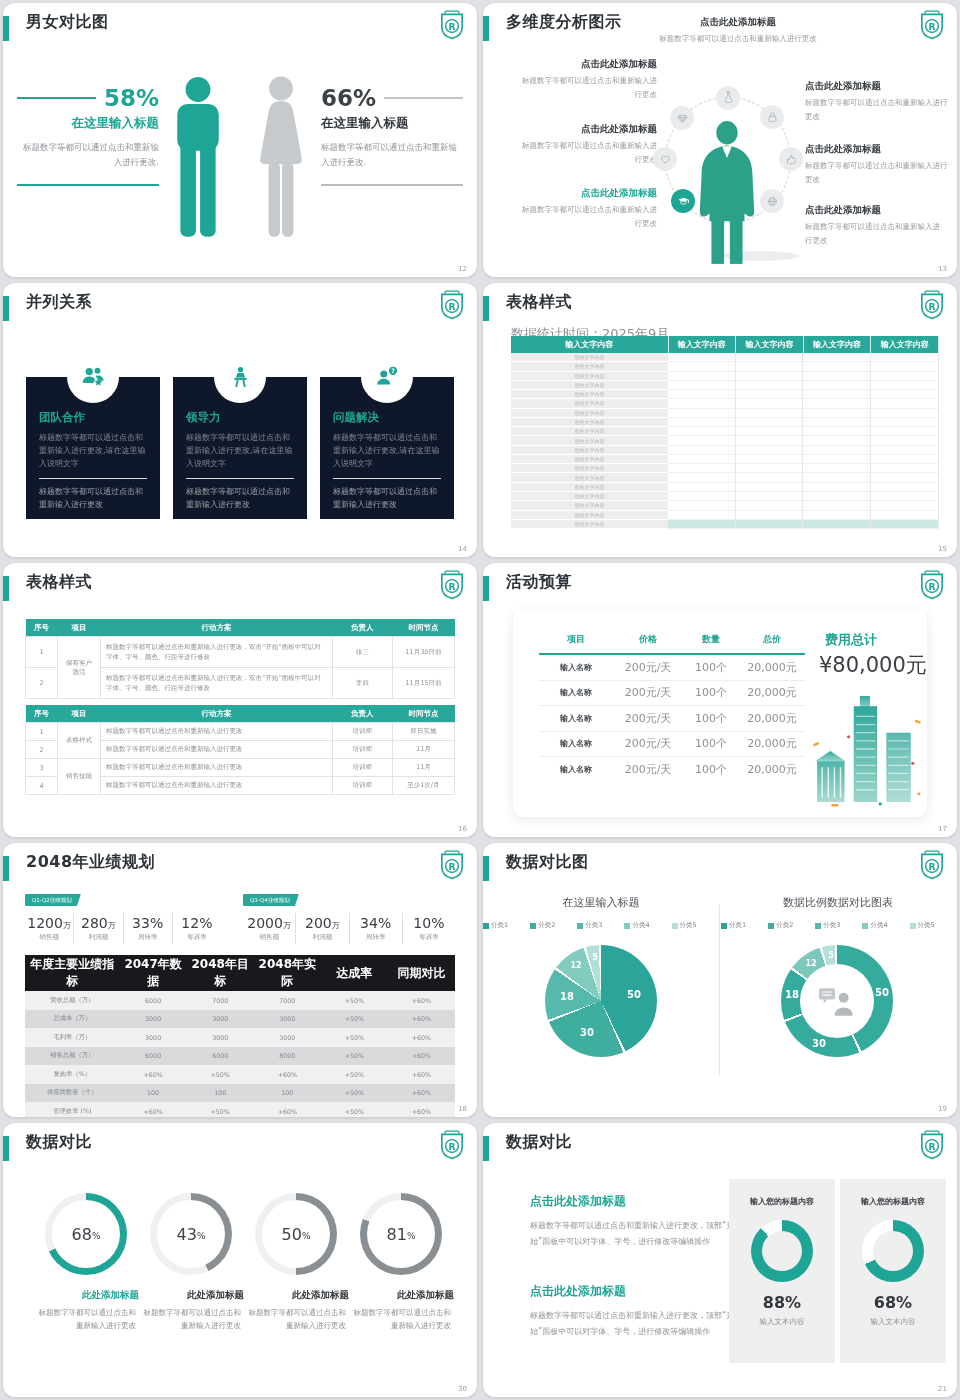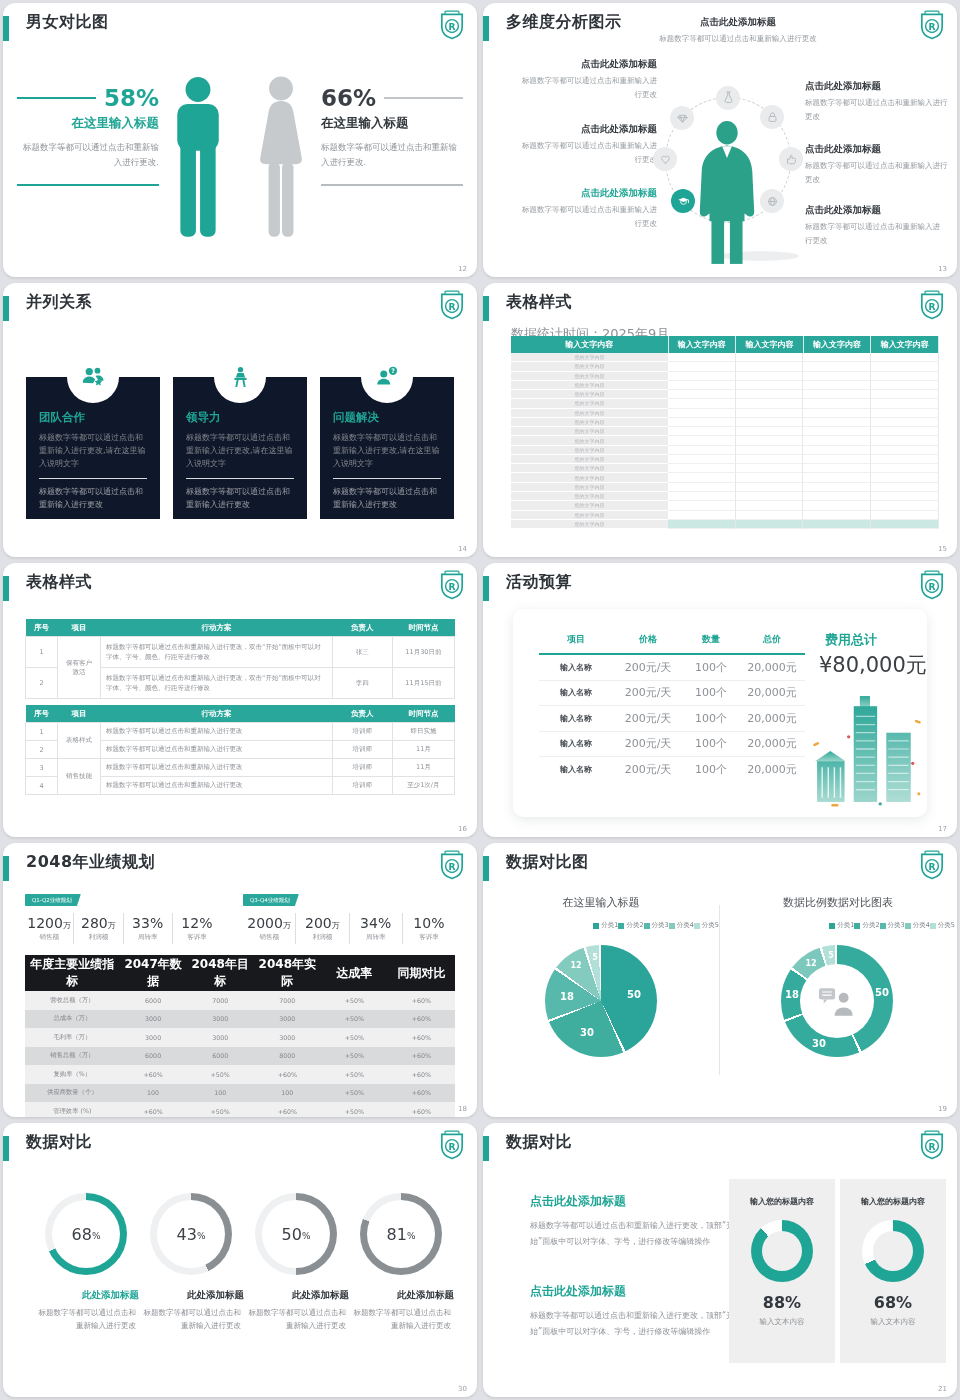--- a/index.html
+++ b/index.html
@@ -98,21 +98,21 @@
          align-items:center;padding:0 9px 0 7px;clip-path:polygon(0 0,100% 0,93% 100%,0 100%);border-radius:1px}
   .stats{position:absolute;top:65px;height:40px;display:flex;align-items:center;background:#fff}
   .stat{flex:1;text-align:center;border-left:1px solid #dcdee1;padding:2px 0}
   .stat:first-child{border-left:none}
   .sv{font-size:14px;color:#383d43}
   .sv .un{font-size:8px}
   .sl{font-size:6.5px;color:#8d9196;margin-top:2px}
 
   
   .c19t{position:absolute;top:52px;font-size:11px;color:#4d5258;text-align:center}
-  .legend{position:absolute;top:78px;display:flex;gap:0;justify-content:flex-end}
+  .legend{position:absolute;top:78px;display:flex;gap:22px;justify-content:flex-start}
   .li{display:flex;align-items:center;gap:2px;font-size:6.5px;color:#7c8186}
   .sq{width:6px;height:6px;display:inline-block}
   .vdiv19{position:absolute;left:236px;top:62px;bottom:42px;width:1px;background:#e3e5e7}
   .pie{position:absolute;border-radius:50%}
   .plabel{position:absolute;color:#fff;font-weight:bold;transform:translate(-50%,-50%)}
   .dhole{position:absolute;left:19px;top:19px;width:74px;height:74px;background:#fff;border-radius:50%;
          display:flex;align-items:center;justify-content:center}
 
   
   .g20{position:absolute;top:70px;width:106px;text-align:right}

